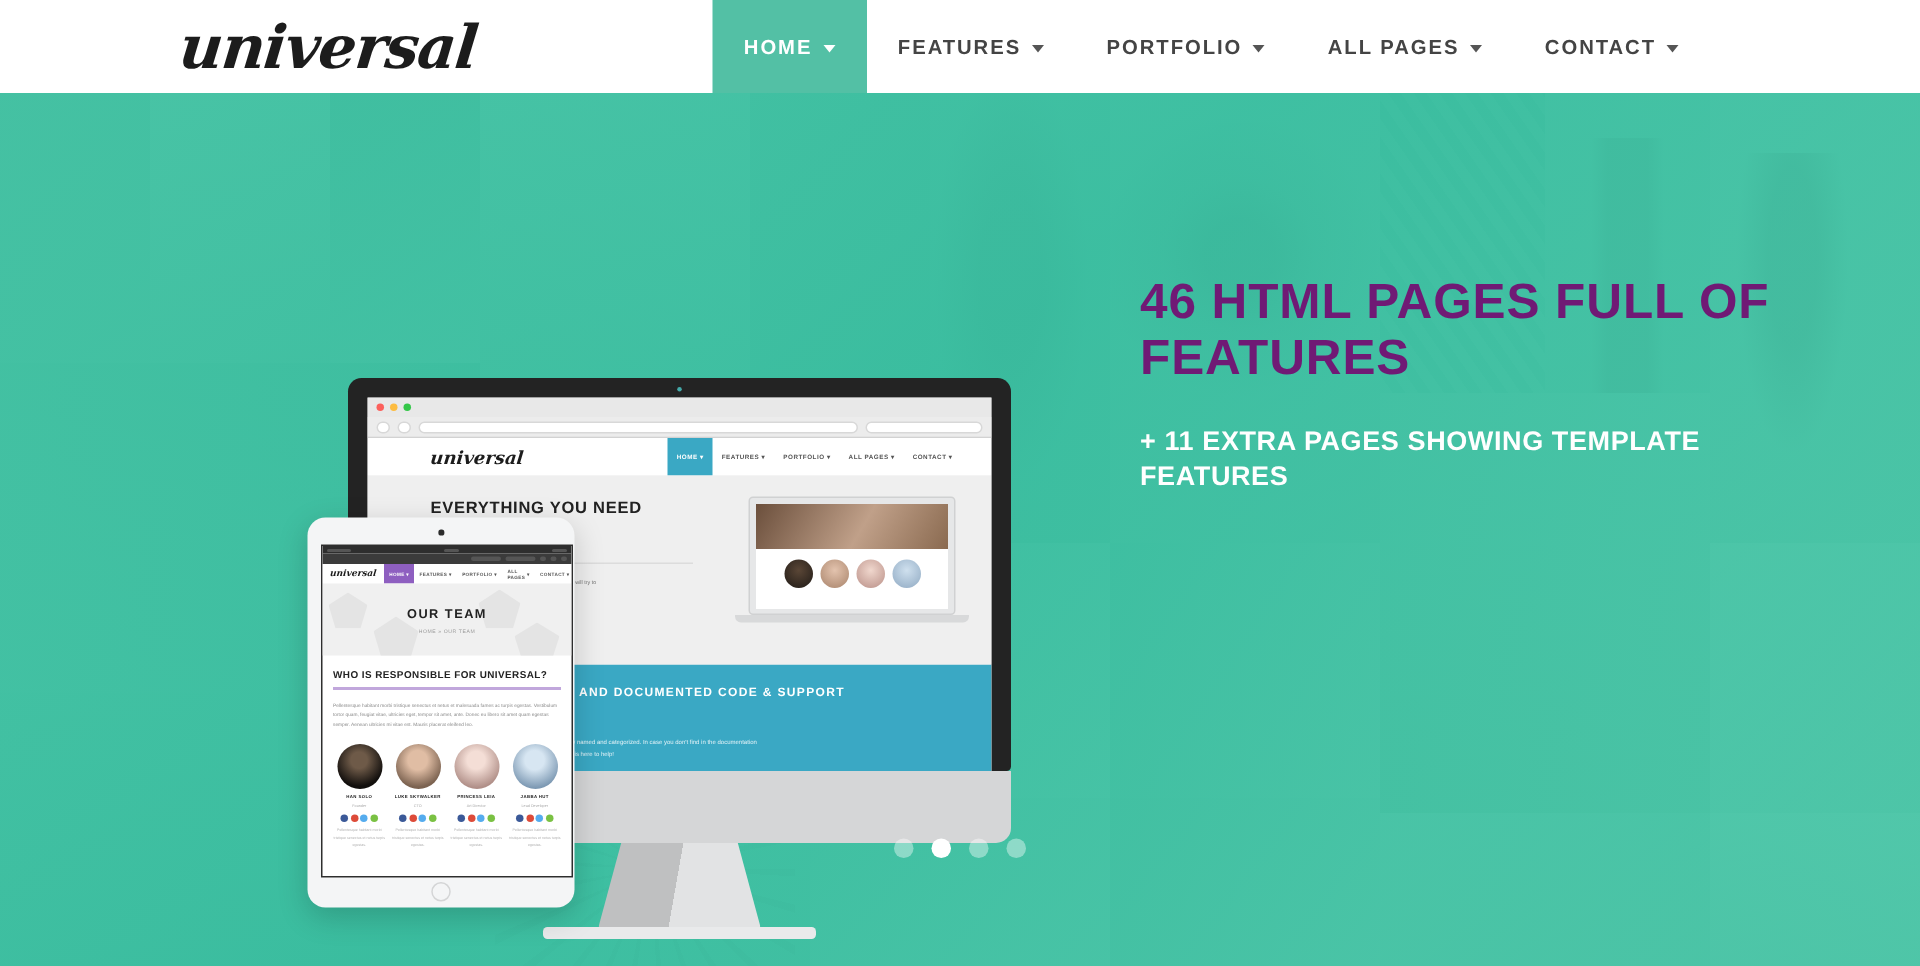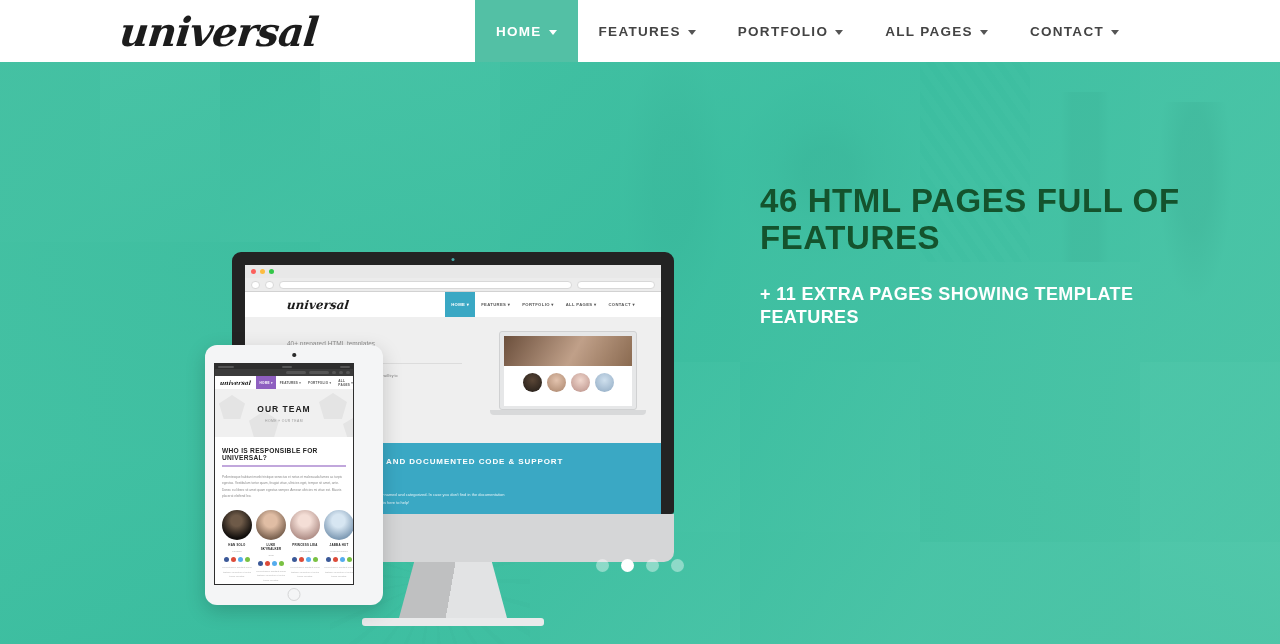--- a/index.html
+++ b/index.html
@@ -49,21 +49,21 @@
   .tile::after { content:""; position:absolute; inset:0; }
   #tealwash {
     position:absolute; inset:0;
     background:linear-gradient(135deg, rgba(70,195,164,.80) 0%, rgba(58,190,160,.84) 45%, rgba(82,200,170,.80) 100%);
     mix-blend-mode:normal;
   }
 
   
   #hero-text { position:absolute; left:760px; top:120px; width:430px; z-index:20; }
   #hero-title {
-    font-size:33px; font-weight:bold; color:#14532d;
+    font-size:33px; font-weight:bold; color:#701a75;
     line-height:1.13; letter-spacing:.6px; text-transform:uppercase;
     margin-bottom:26px;
   }
   .hero-line {
     font-size:18px; font-weight:bold; color:#ffffff;
     line-height:1.28; letter-spacing:.4px; text-transform:uppercase;
     margin-bottom:18px;
   }
 
   
@@ -132,21 +132,21 @@
 
   
   #ipad {
     position:absolute; left:205px; top:283px; width:178px; height:260px;
     background:#f4f5f6; border-radius:12px; z-index:18;
     box-shadow:0 6px 20px rgba(0,0,0,.18);
     padding:18px 9px 20px 9px;
   }
   #ipad-cam { position:absolute; top:8px; left:50%; transform:translateX(-50%); width:3.5px; height:3.5px; border-radius:50%; background:#2b2b2b; }
   #ipad-home { position:absolute; bottom:4px; left:50%; transform:translateX(-50%); width:13px; height:13px; border-radius:50%; border:1px solid #d4d5d6; }
-  #ipad-screen { width:140px; height:222px; background:#fff; overflow:hidden; border:1px solid #2e2e2e; }
+  #ipad-screen { width:168px; height:222px; background:#fff; overflow:hidden; border:1px solid #2e2e2e; }
   .ip-status { height:5px; background:#2e2e2e; display:flex; align-items:center; justify-content:space-between; padding:0 3px; }
   .ip-bar { height:7px; background:#3b3b3b; display:flex; align-items:center; justify-content:flex-end; gap:3px; padding:0 3px; }
   .ip-pill { background:#555; border-radius:2px; }
   .ip-nav { height:13px; background:#fff; display:flex; align-items:stretch; }
   .ip-logo { font-family:"DejaVu Serif", serif; font-style:italic; font-weight:bold; font-size:6px; color:#1c1c1c; padding:0 5px; display:flex; align-items:center; transform:skewX(-6deg); }
   .ipm { display:flex; align-items:center; padding:0 3.5px; font-size:3.1px; font-weight:bold; letter-spacing:.25px; color:#555; }
   .ipm.on { background:#8e5fc0; color:#fff; }
   .ip-banner { height:48px; background:#f0f0f0; display:flex; flex-direction:column; align-items:center; justify-content:center; position:relative; overflow:hidden; }
   .ip-poly { position:absolute; background:#e4e4e4; }
   .ip-bt { font-size:8.5px; font-weight:bold; color:#222; letter-spacing:1px; z-index:2; }
@@ -254,20 +254,21 @@
             <div class="mini-menu">
               <div class="mm on"><span>HOME</span>&nbsp;▾</div>
               <div class="mm"><span>FEATURES</span>&nbsp;▾</div>
               <div class="mm"><span>PORTFOLIO</span>&nbsp;▾</div>
               <div class="mm"><span>ALL PAGES</span>&nbsp;▾</div>
               <div class="mm"><span>CONTACT</span>&nbsp;▾</div>
             </div>
           </div>
 
           <div class="mini-hero">
+            <div class="mh-title">EVERYTHING YOU NEED</div>
             <div class="mh-sub">40+ prepared HTML templates</div>
             <div class="mh-rule"></div>
             <div class="mh-body">utility-read building corporate, a nything, oh us know and we will try to</div>
 
             <div class="mini-lap">
               <div class="lap-bez">
                 <div class="lap-scr">
                   <div class="lap-photo"></div>
                   <div class="lap-avs">
                     <div class="lap-av" style="background:radial-gradient(circle at 50% 38%,#5a4636,#1f1a16);"></div>

